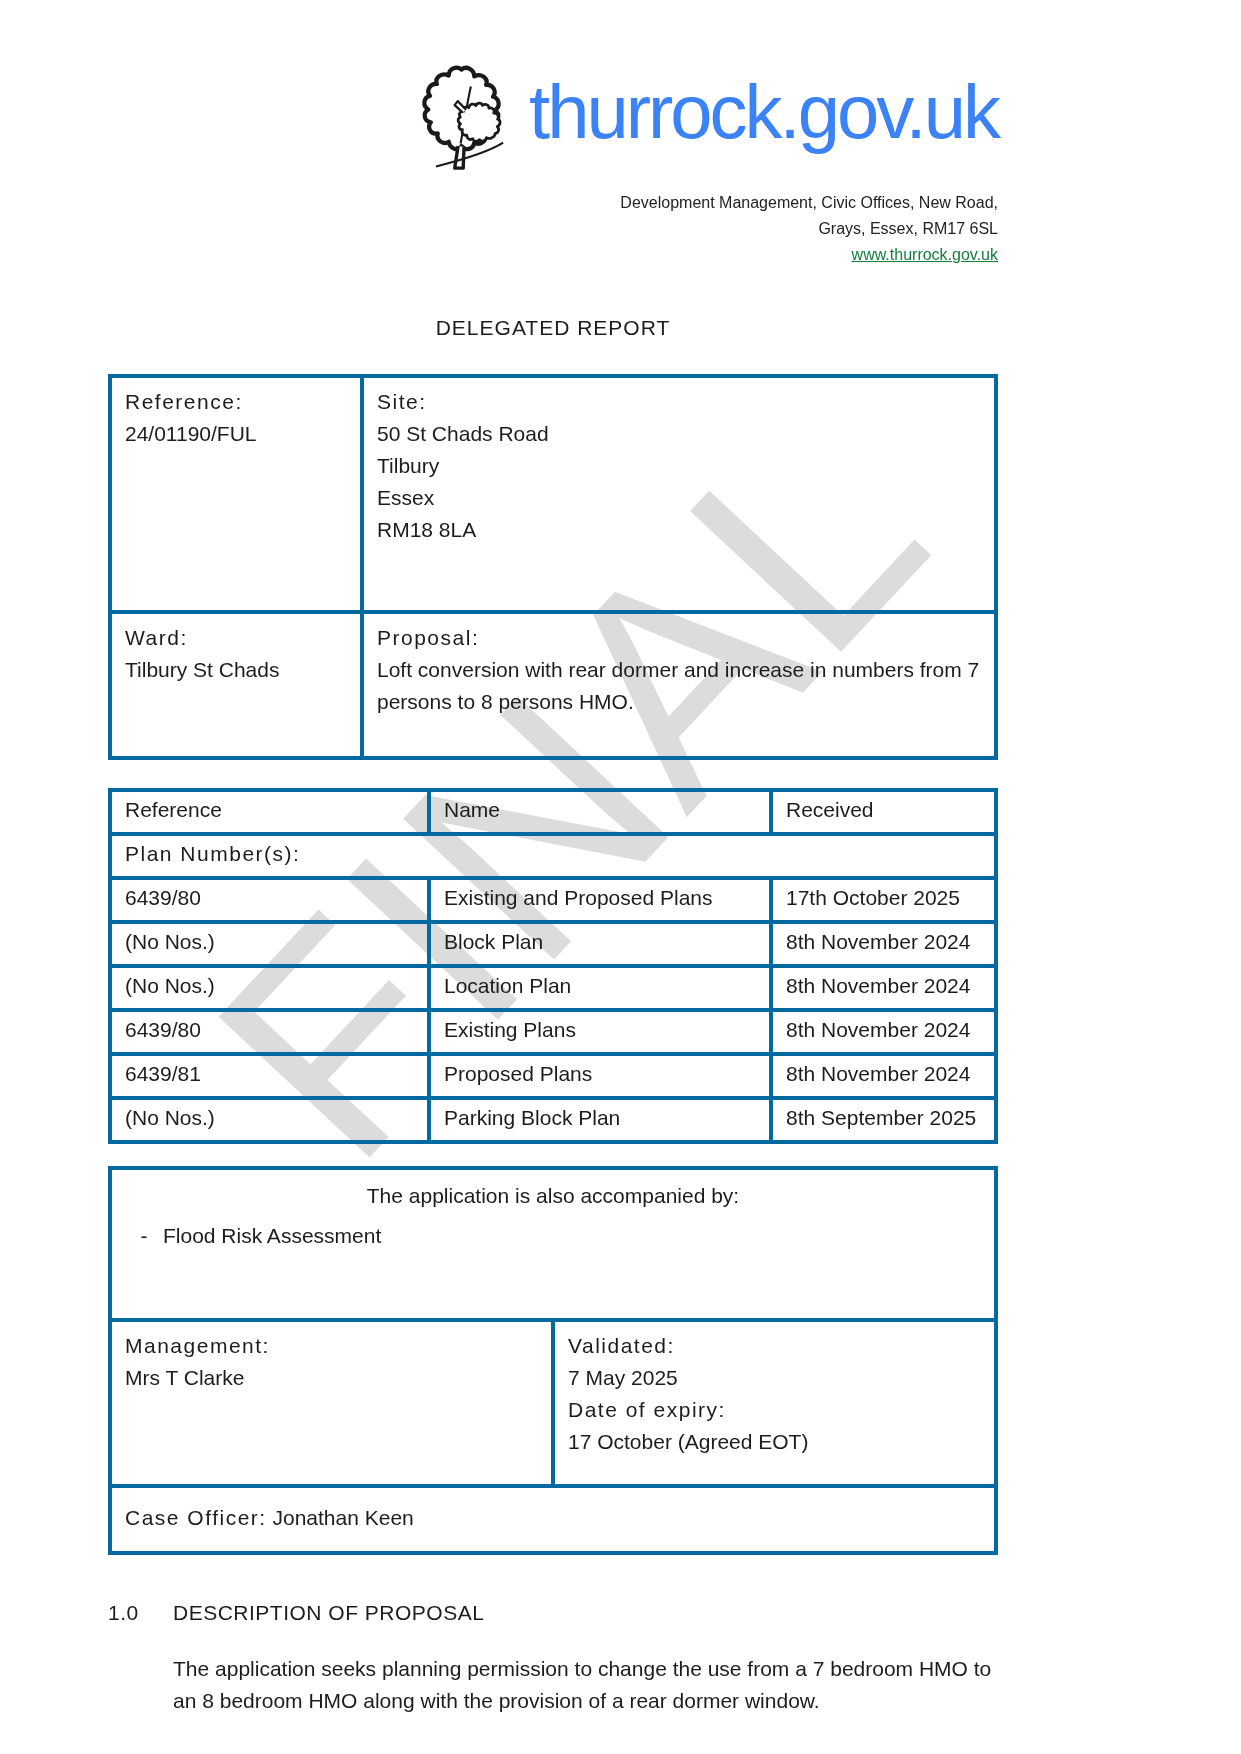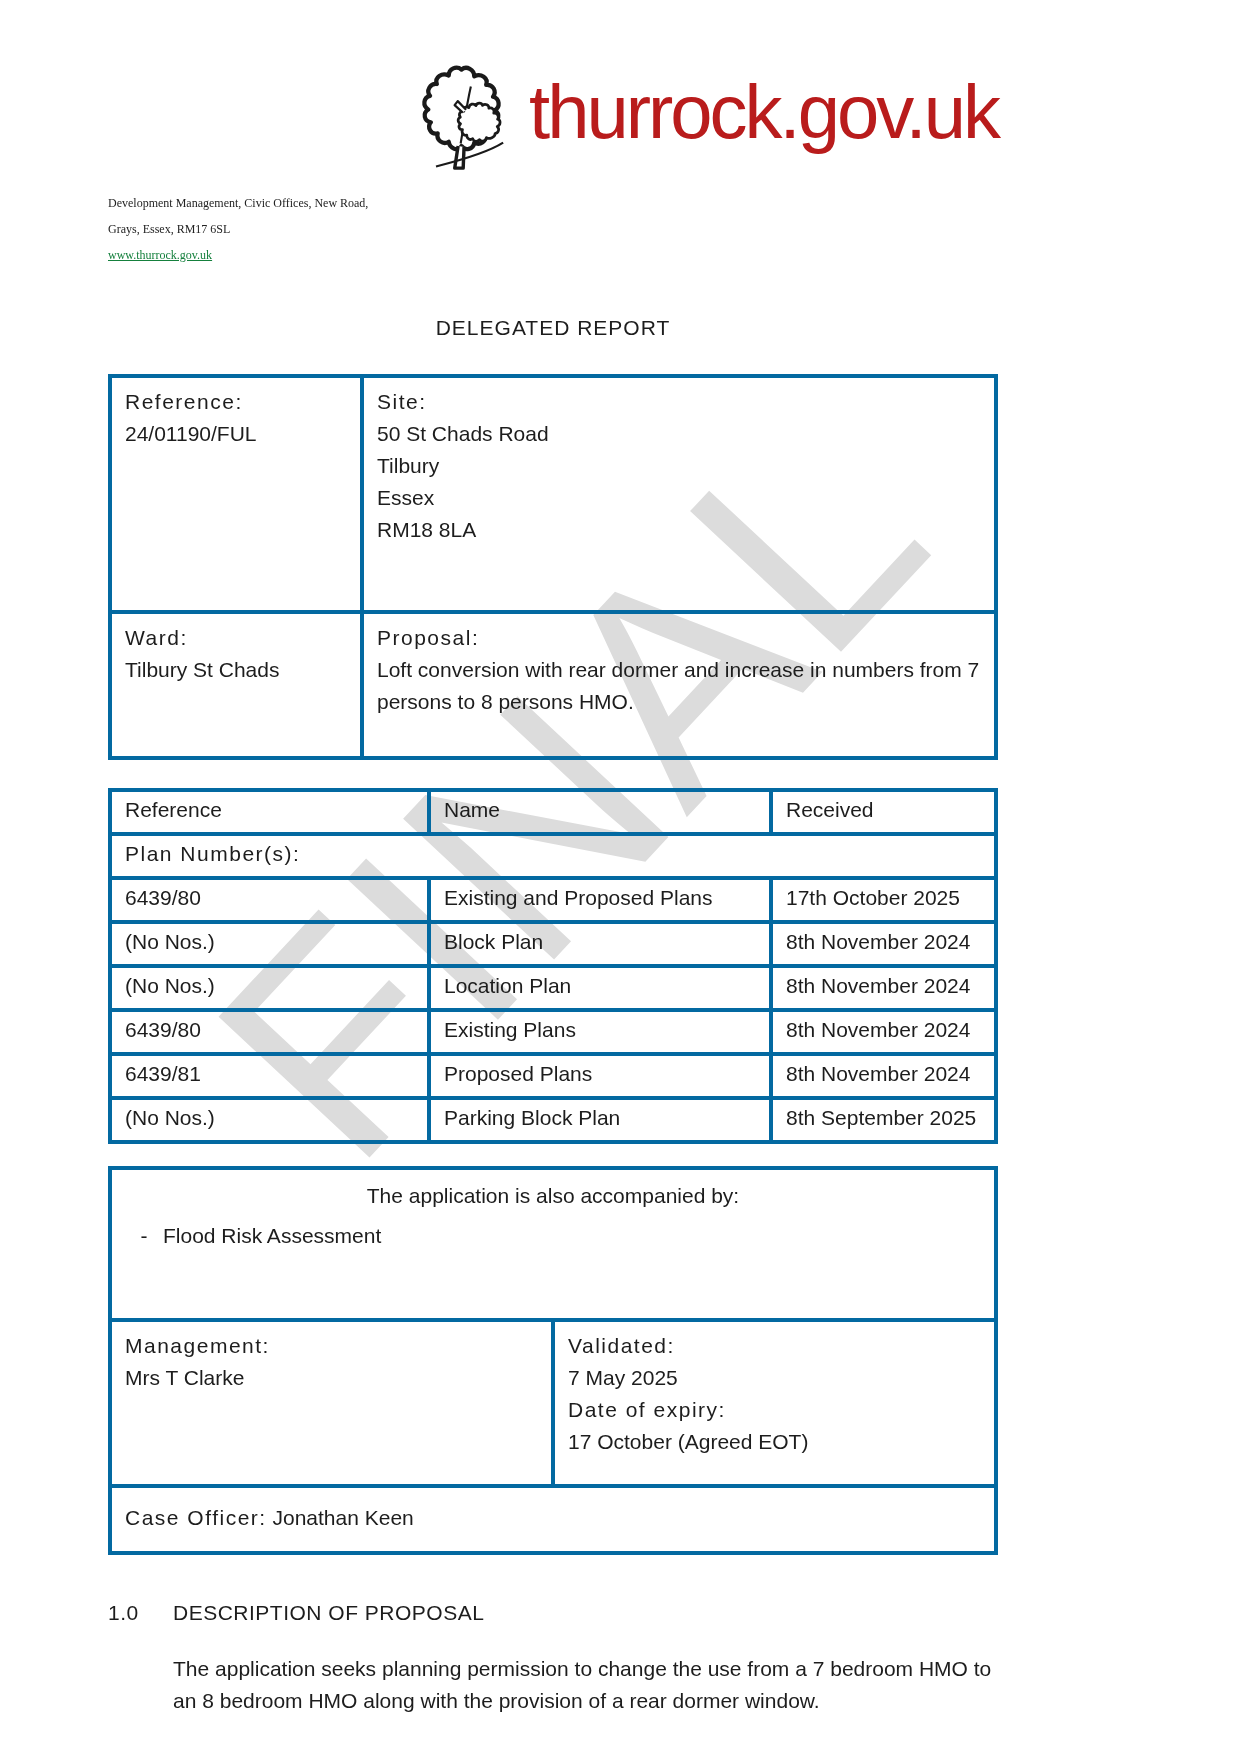--- a/index.html
+++ b/index.html
@@ -36,28 +36,28 @@
   }
   
   .logo-row{
     display:flex;justify-content:flex-end;align-items:flex-start;
     height:108px;
   }
   .leaf{width:102px;height:112px;margin-right:8px;}
   .logo-text{
     font-size:76px;line-height:100px;
     letter-spacing:-3px;
-    color:#b91c1c;
+    color:#3b82f6;
     white-space:nowrap;
   }
   .address{
     margin-top:20px;
-    font-size:12px;line-height:26px;
+    text-align:right;
+    font-size:16px;line-height:26px;
     color:#232323;
-    font-family:Liberation Serif, serif;
   }
   .address a{color:#15803d;text-decoration:underline;cursor:pointer;}
   
   .doc-title{
     margin-top:44px;
     text-align:center;
     font-size:21px;line-height:32px;
     letter-spacing:1px;
   }
   

